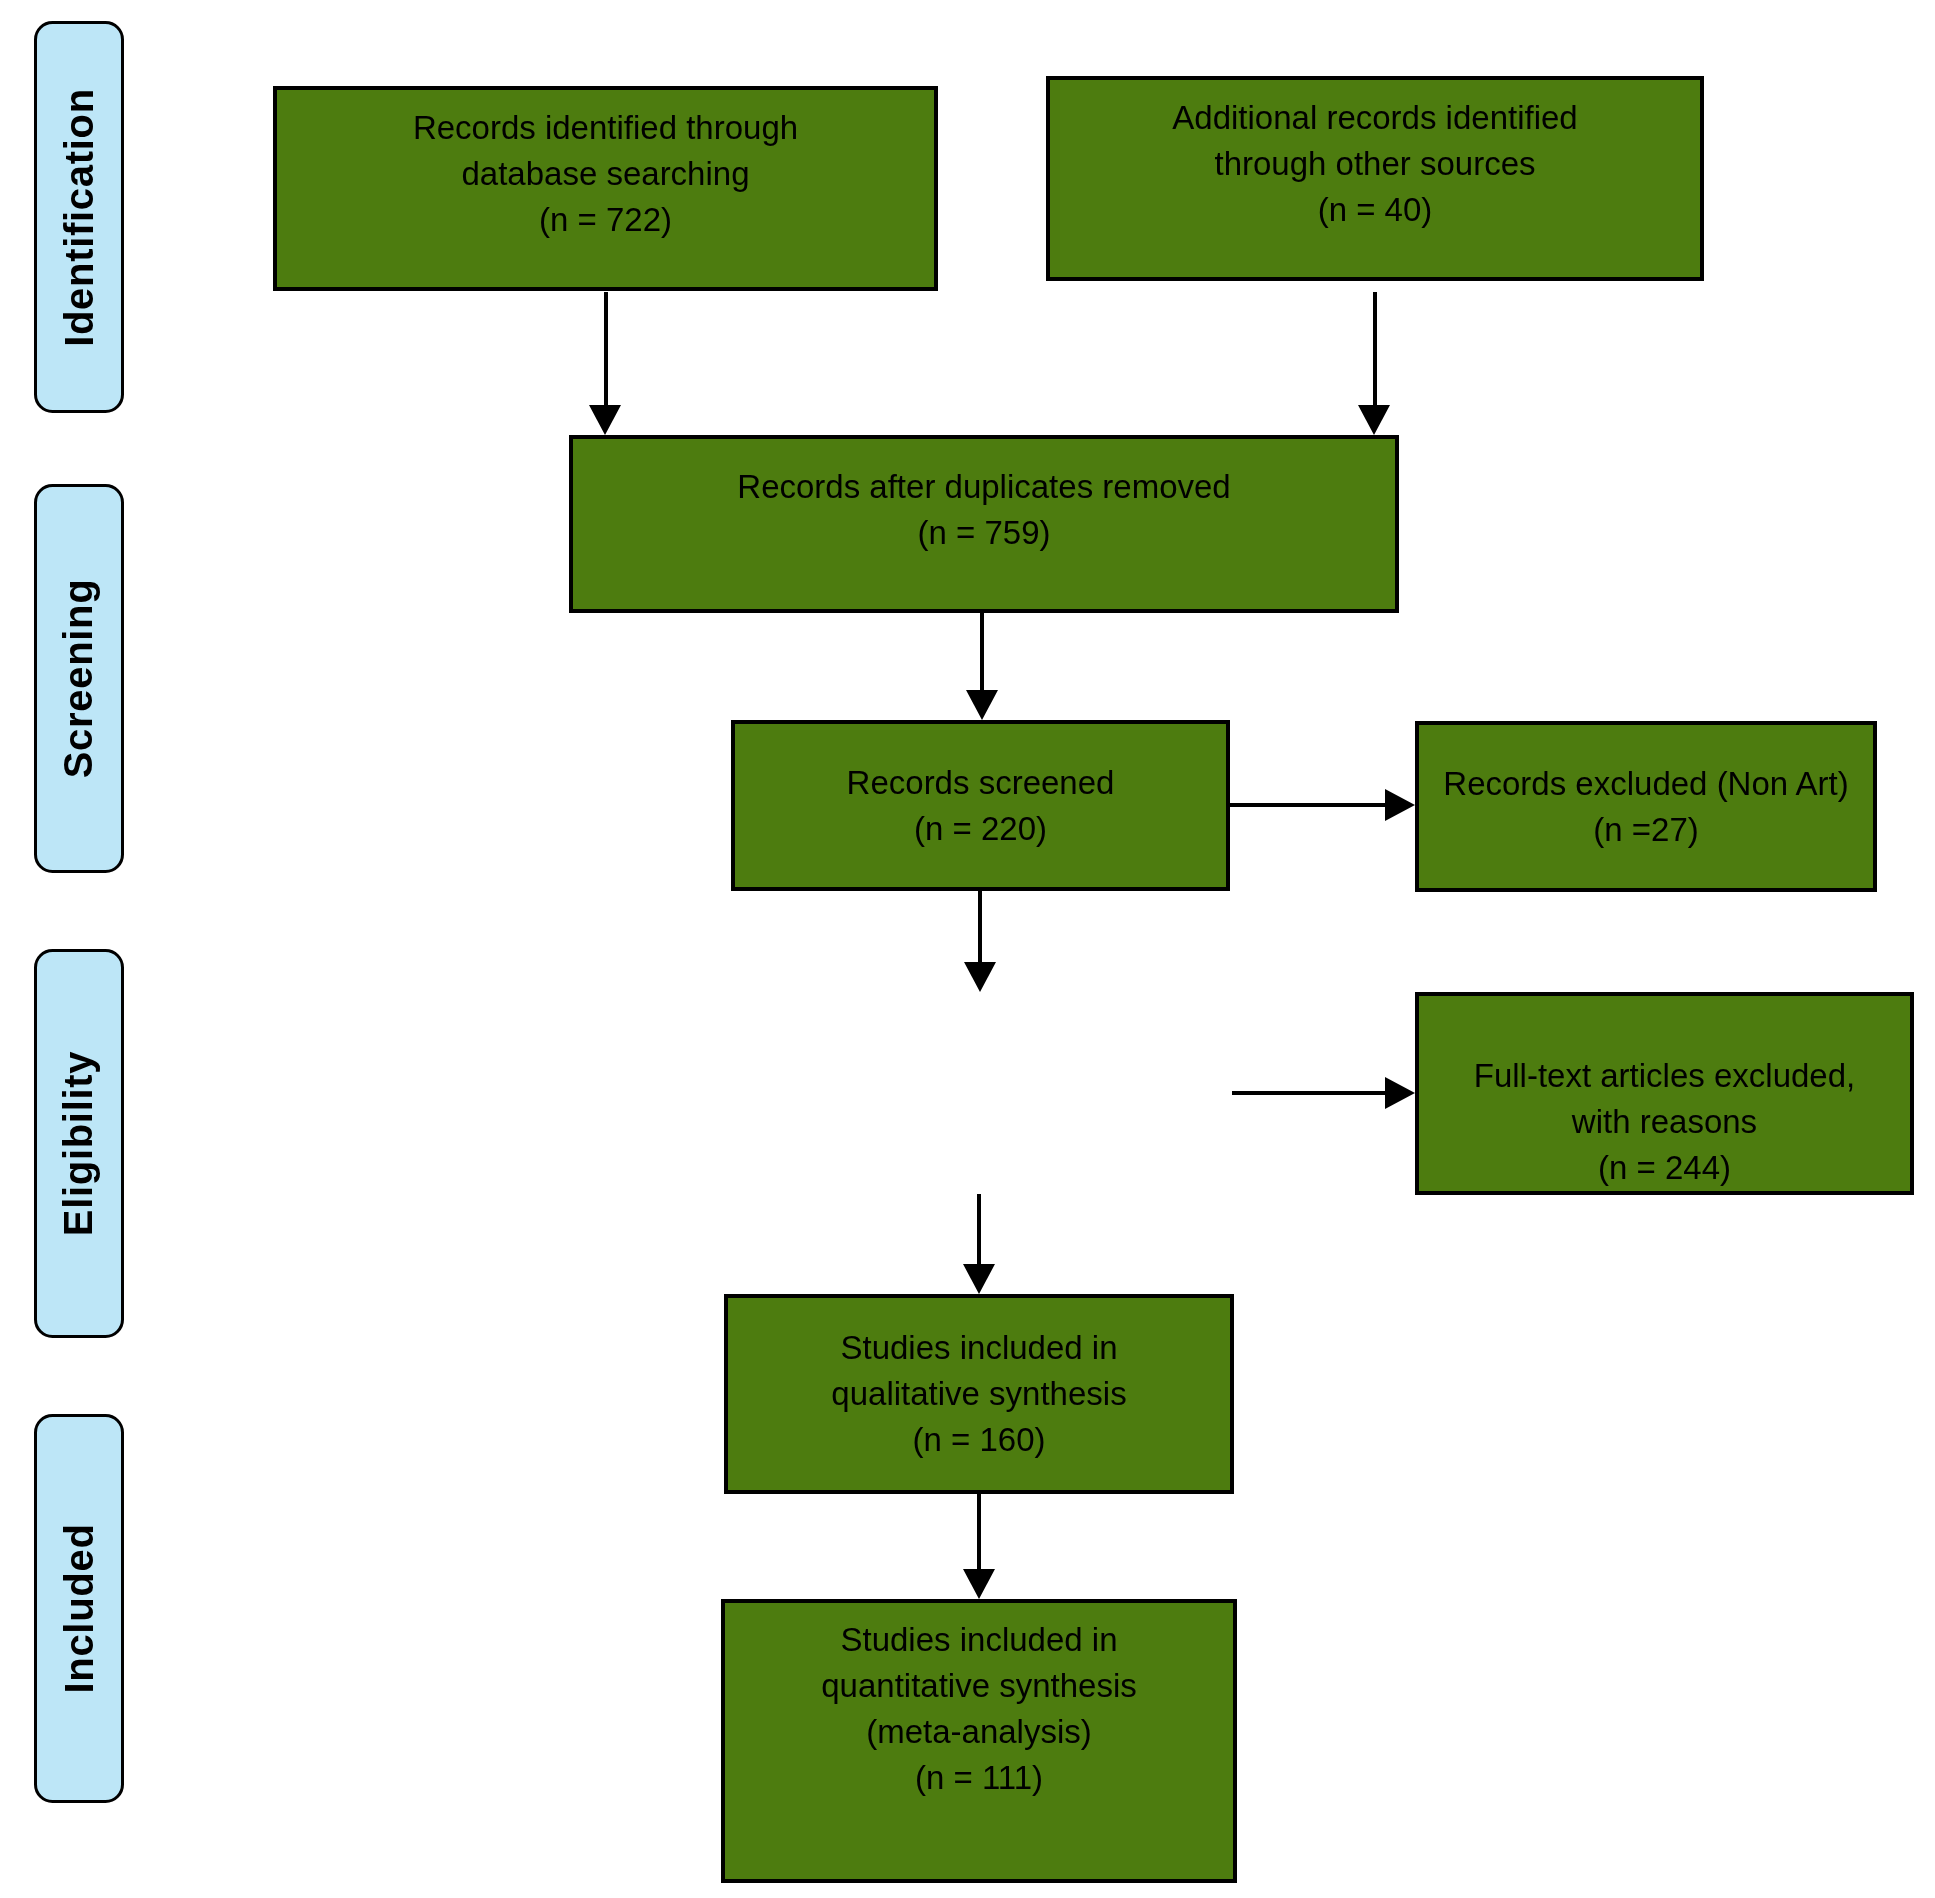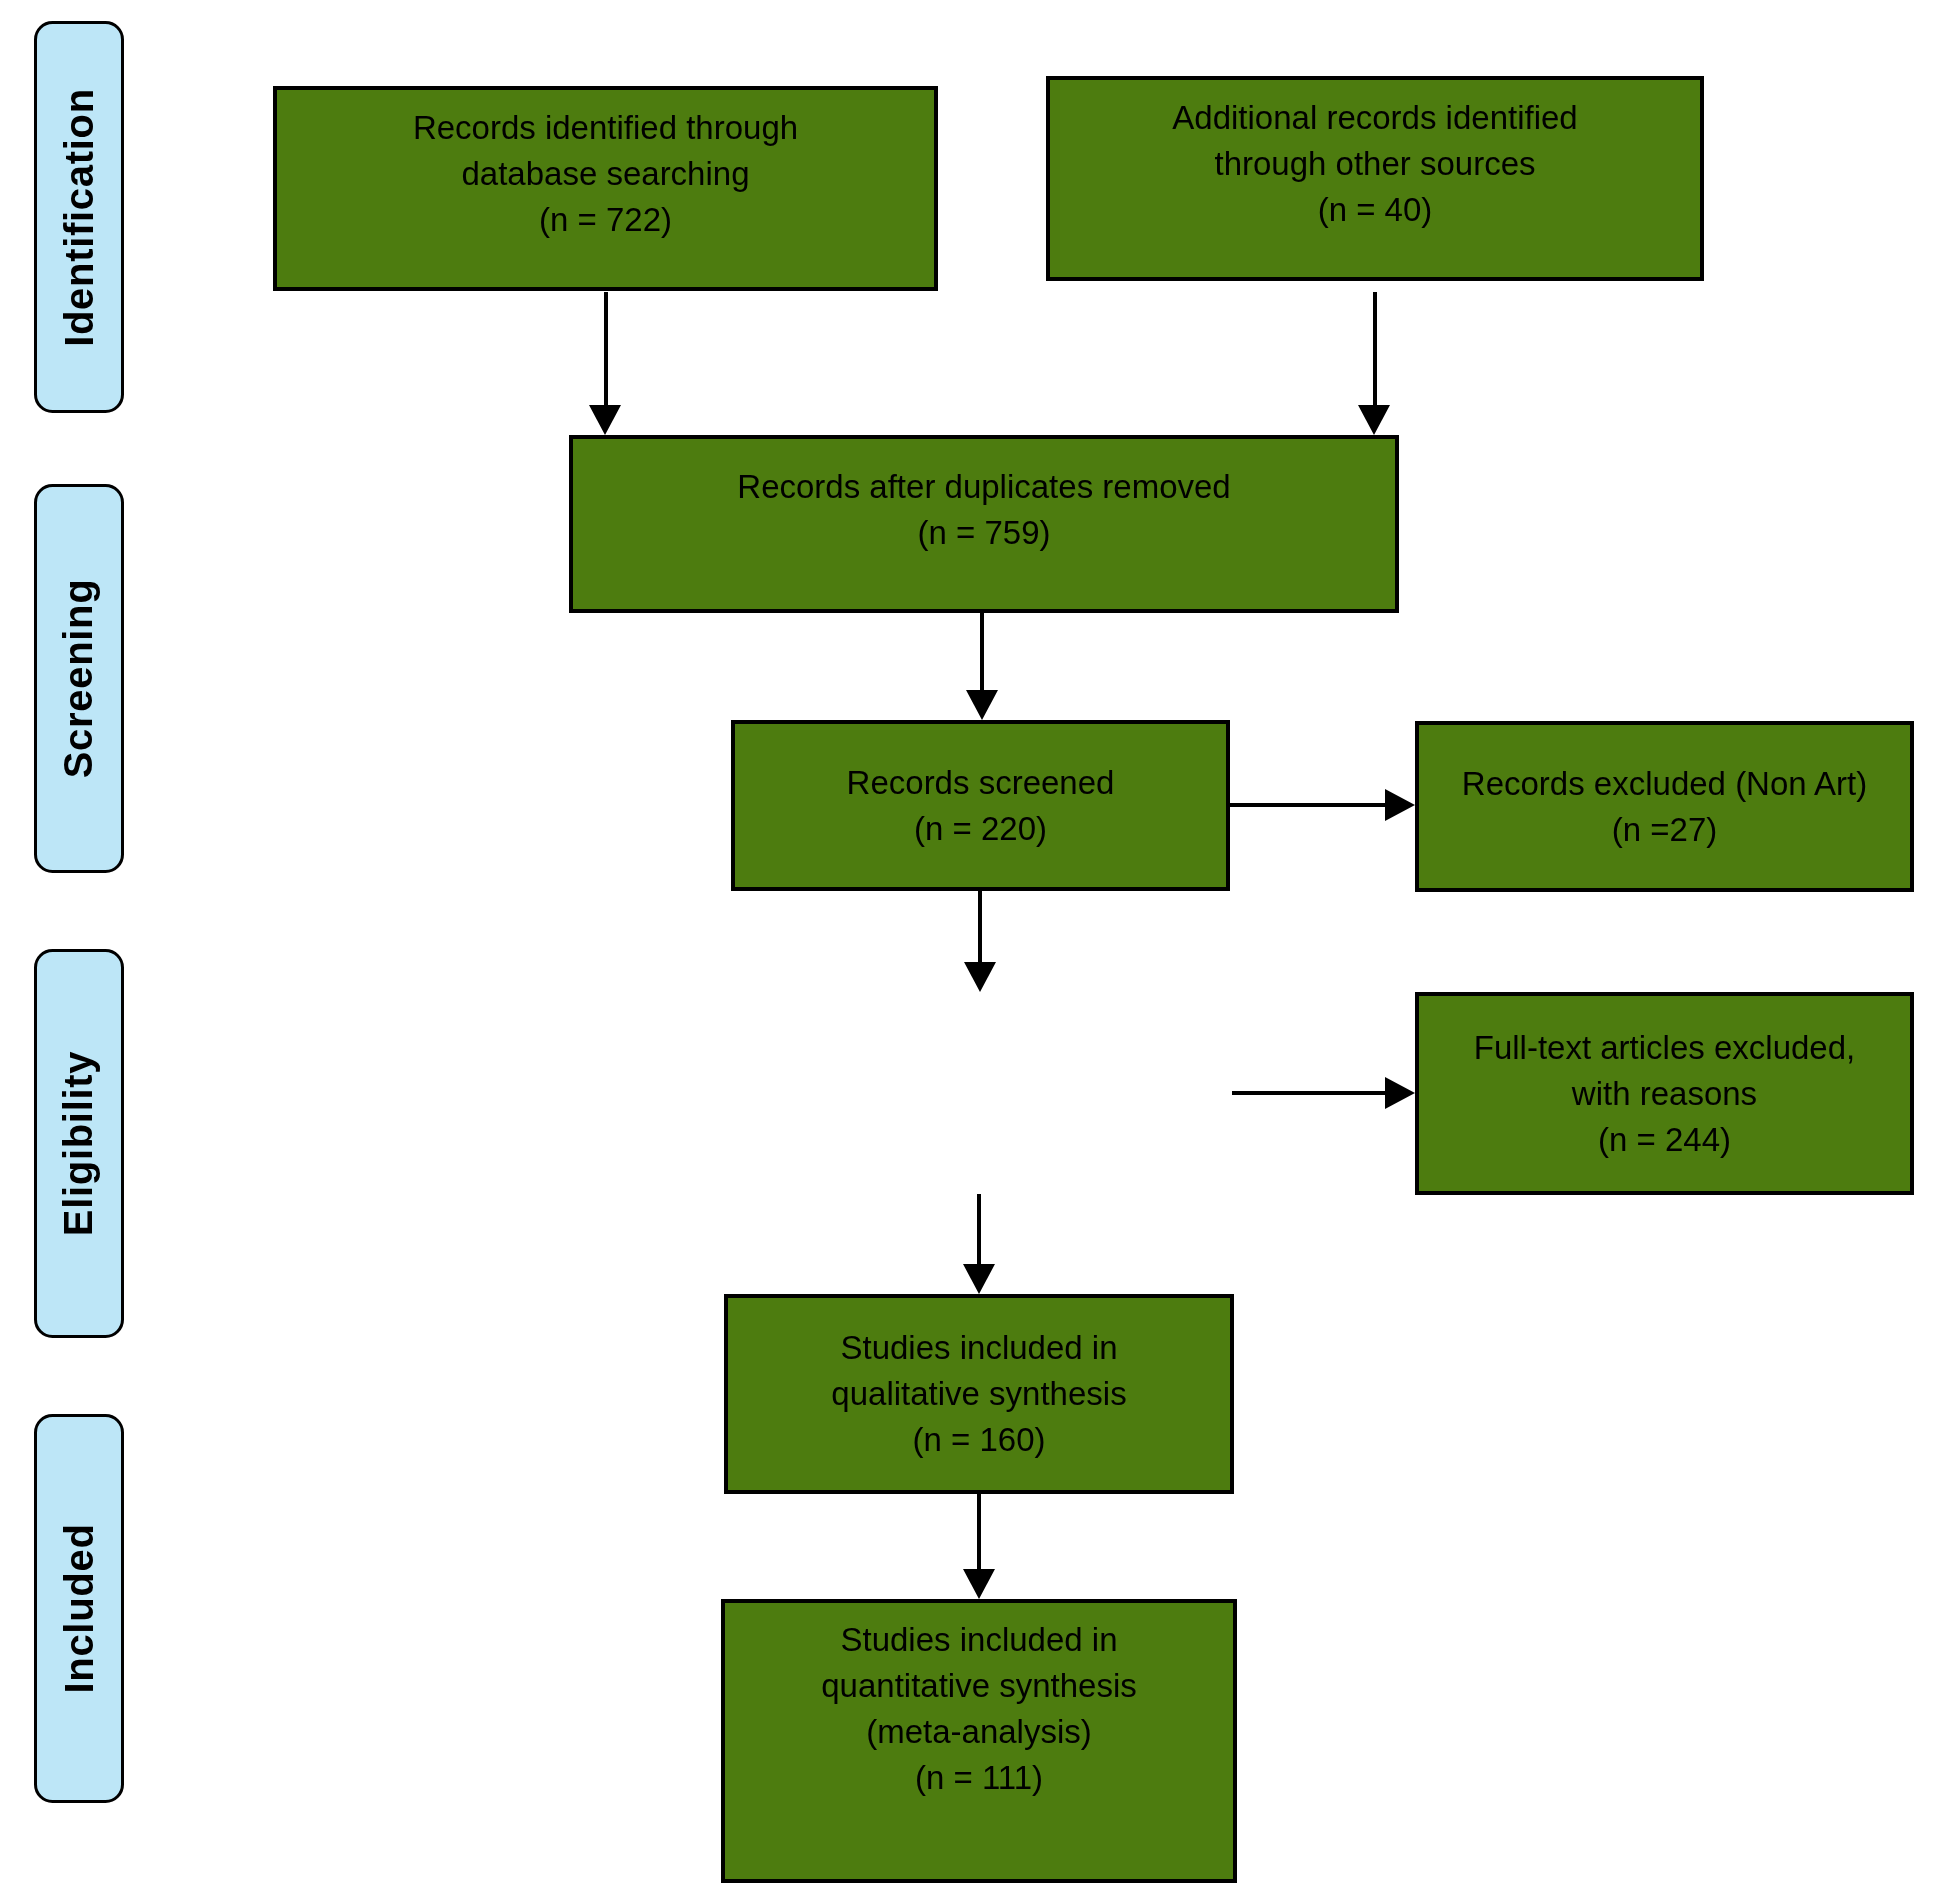--- a/index.html
+++ b/index.html
@@ -44,23 +44,23 @@
   }
   .pb40{padding-bottom:28.5px;}
   .pb50{}
   .pb70{padding-bottom:28px;}
   .pb90{padding-bottom:64px;}
 
   .box-records-identified{left:273px;top:86px;width:665px;height:205px;}
   .box-additional-records{left:1046px;top:76px;width:658px;height:205px;}
   .box-duplicates-removed{left:569px;top:435px;width:830px;height:178px;}
   .box-records-screened{left:731px;top:720px;width:499px;height:171px;}
-  .box-records-excluded{left:1415px;top:721px;width:499px;height:171px;}
+  .box-records-excluded{left:1415px;top:721px;width:462px;height:171px;}
   .box-fulltext-assessed{left:727px;top:992px;width:505px;height:203px;}
-  .box-fulltext-excluded{left:1415px;top:992px;width:499px;height:203px;}
+  .box-fulltext-excluded{left:1415px;top:992px;width:499px;height:203px;justify-content:flex-end;}
   .box-qualitative{left:724px;top:1294px;width:510px;height:200px;}
   .box-quantitative{left:721px;top:1599px;width:516px;height:284px;}
 
   
   .vline{position:absolute;width:4.3px;background:#000000;}
   .vhead{
     position:absolute;width:0;height:0;
     border-left:16.4px solid transparent;
     border-right:16.4px solid transparent;
     border-top:30px solid #000000;

